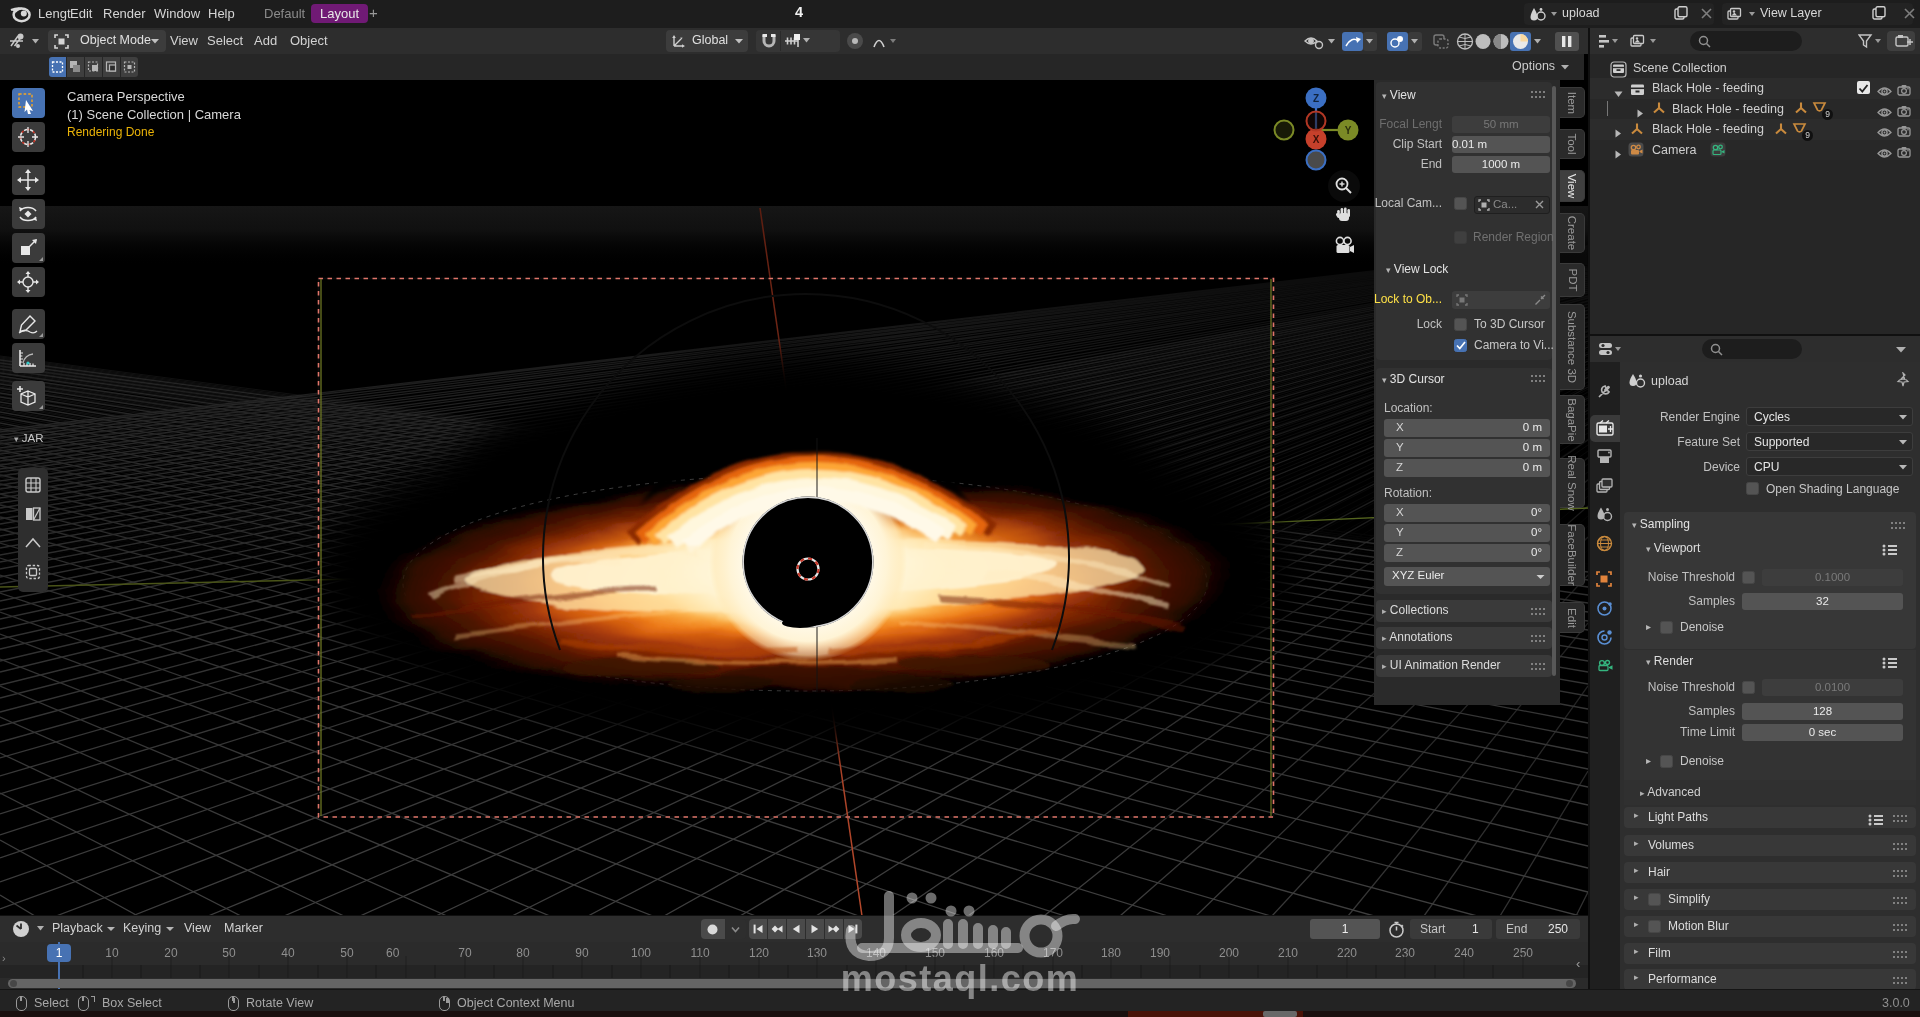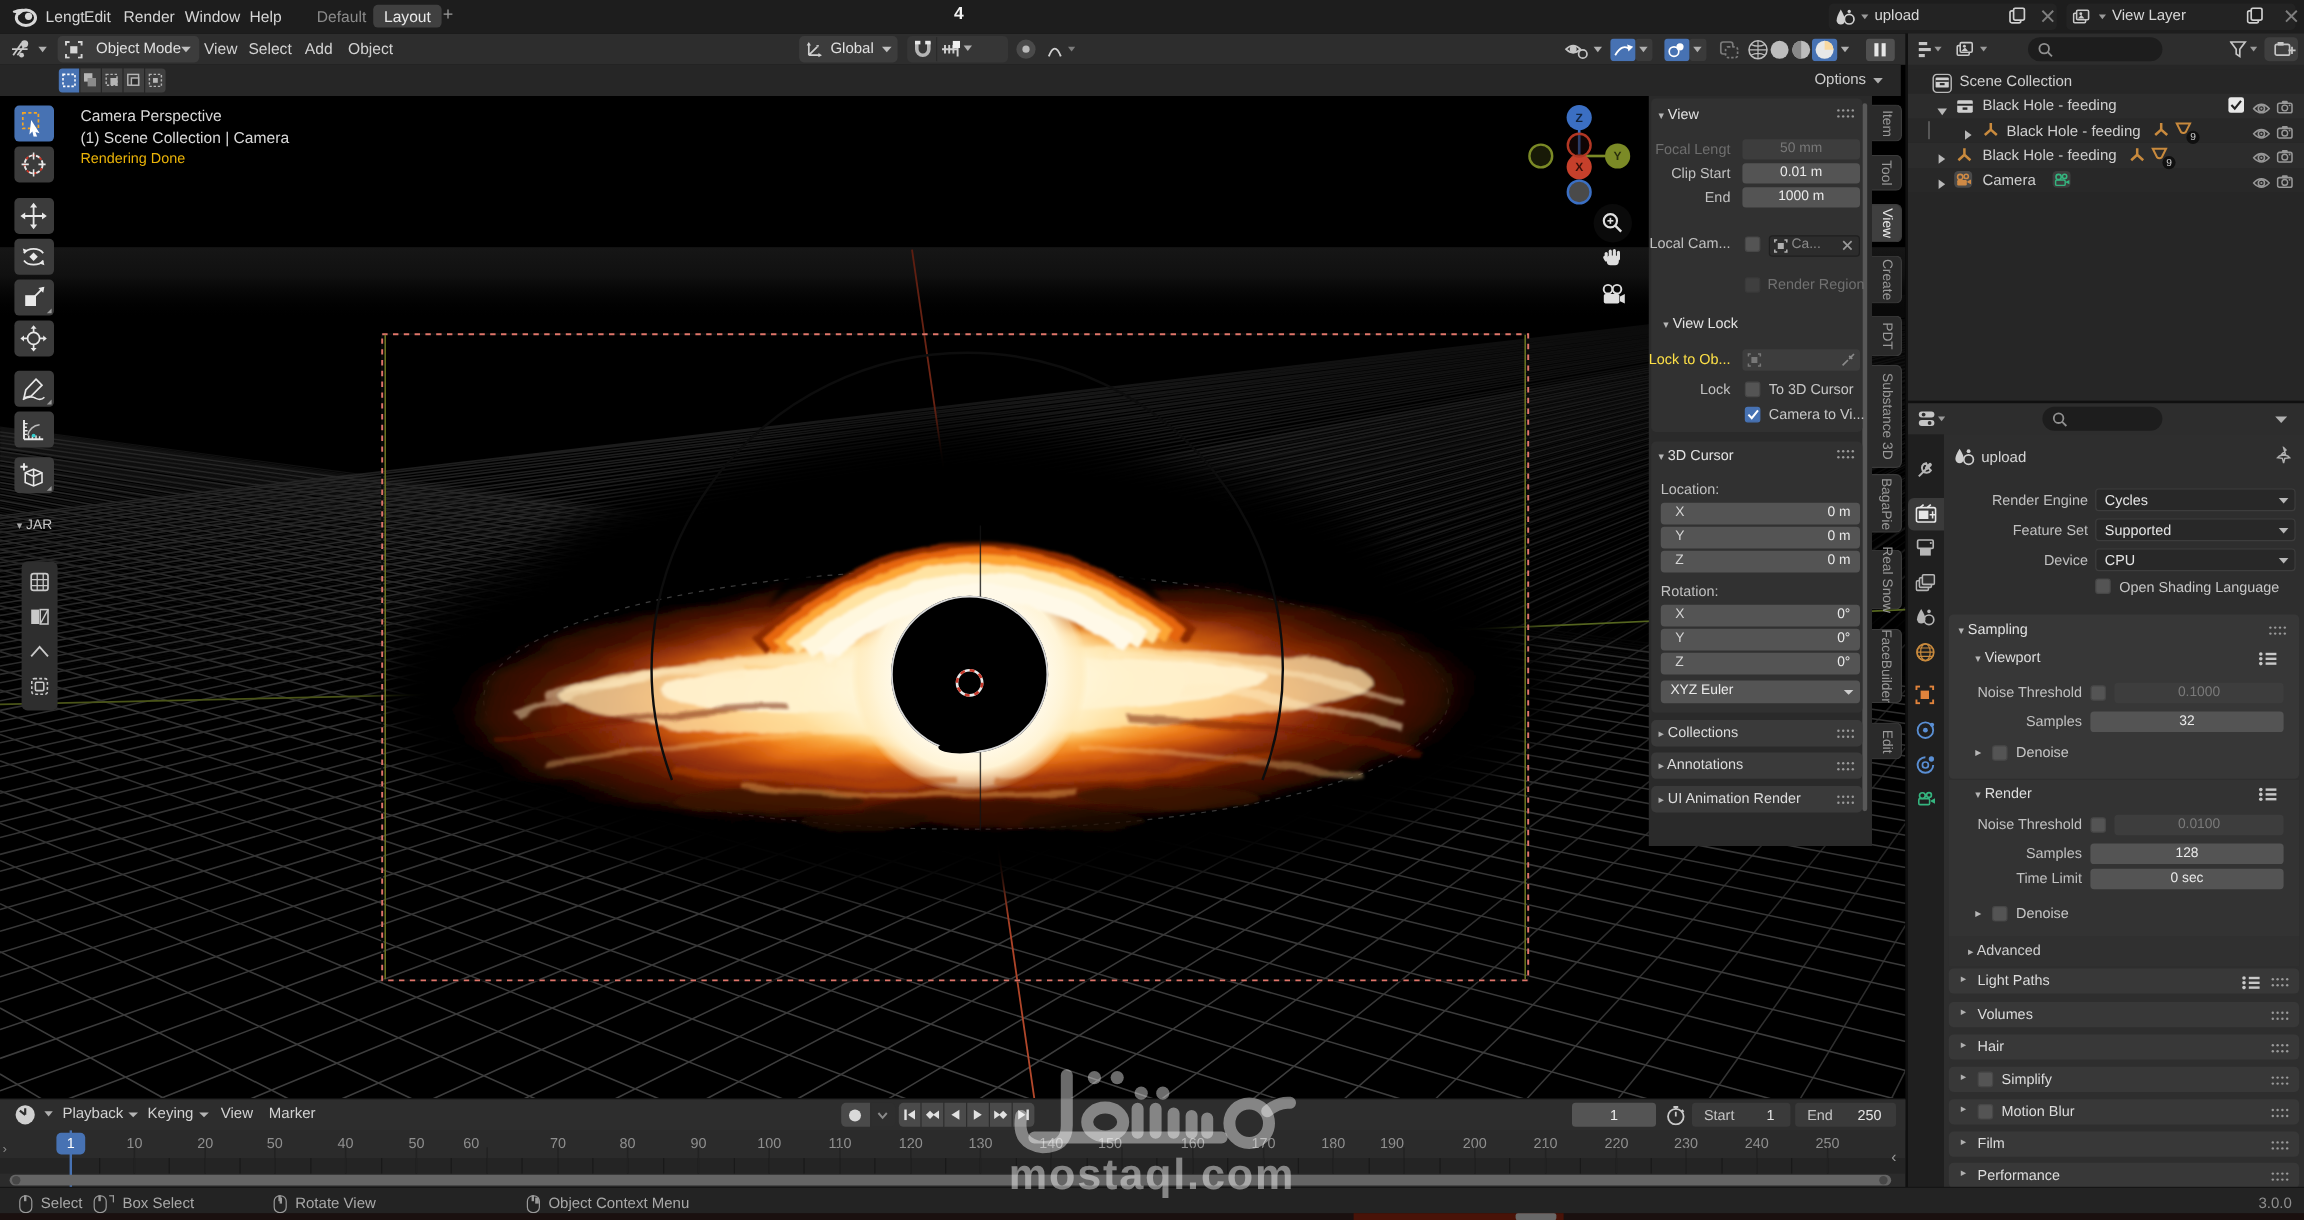--- a/index.html
+++ b/index.html
@@ -1,21 +1,21 @@
 <!DOCTYPE html>
 <html><head><meta charset="utf-8">
 <style>
 *{margin:0;padding:0;box-sizing:border-box}
 html,body{width:1920px;height:1017px;overflow:hidden;background:#161616;font-family:"Liberation Sans",sans-serif;-webkit-font-smoothing:antialiased}
 .abs{position:absolute}
 body{position:relative}
 #topbar{left:0;top:0;width:1920px;height:28px;background:#1d1d1d}
 #topbar .menu{position:absolute;color:#d5d5d5;font-size:13px;top:6px}
 .wstab{position:absolute;color:#8b8b8b;font-size:13px;top:4px;padding:2px 9px;border-radius:4px}
-.wstab.act{background:#404040;color:#e8e8e8}
+.wstab.act{background:#701a75;color:#e8e8e8}
 .pill{position:absolute;background:#3c3c3c;border-radius:4px;color:#d9d9d9;font-size:12.5px;display:flex;align-items:center;justify-content:center}
 .darkpill{position:absolute;background:#232323;border-radius:4px;color:#cfcfcf;font-size:12.5px;display:flex;align-items:center}
 #vp{left:0;top:28px;width:1588px;height:888px;background:#000}
 #vphdr{left:0;top:0;width:1588px;height:26px;background:#2d2d2d}
 #vptool{left:0;top:26px;width:1584px;height:26px;background:#262626}
 .htxt{position:absolute;color:#d2d2d2;font-size:13px;top:5px}
 .tbtn{position:absolute;left:12px;width:33px;height:30px;background:#3b3b3b;border-radius:4px}
 .tbtn.act{background:#4772b3}
 .chk{position:absolute;width:13px;height:13px;background:#545454;border-radius:2.5px;border:1px solid #474747}
 .chk.dim{background:#3f3f3f;border-color:#3a3a3a}
@@ -408,21 +408,21 @@
           <circle cx="14" cy="2" r="1"></circle>
           <circle cx="2" cy="7" r="1"></circle>
           <circle cx="6" cy="7" r="1"></circle>
           <circle cx="10" cy="7" r="1"></circle>
           <circle cx="14" cy="7" r="1"></circle>
         </g>
       </svg>
       <div class="abs" style="left:0px;top:37px;width:68px;text-align:right;color:#6e6e6e;font-size:12px;white-space:nowrap">Focal Lengt</div>
       <div class="abs" style="left:78px;top:36px;width:98px;height:17px;background:#3d3d3d;border-radius:3px;color:#787878;font-size:11.5px;text-align:center;line-height:17px">50 mm</div>
       <div class="abs" style="left:0px;top:57px;width:68px;text-align:right;color:#c0c0c0;font-size:12px;white-space:nowrap">Clip Start</div>
-      <div class="abs" style="left:78px;top:56px;width:98px;height:17px;background:#545454;border-radius:3px;color:#eaeaea;font-size:11.5px;text-align:center;line-height:17px">0.01 m</div>
+      <div class="abs" style="left:78px;top:56px;width:98px;height:17px;background:#545454;border-radius:3px;color:#eaeaea;font-size:11.5px;line-height:17px">0.01 m</div>
       <div class="abs" style="left:0px;top:77px;width:68px;text-align:right;color:#c0c0c0;font-size:12px;white-space:nowrap">End</div>
       <div class="abs" style="left:78px;top:76px;width:98px;height:17px;background:#545454;border-radius:3px;color:#eaeaea;font-size:11.5px;text-align:center;line-height:17px">1000 m</div>
       <div class="abs" style="left:0px;top:116px;width:68px;text-align:right;color:#c0c0c0;font-size:12px;white-space:nowrap">Local Cam...</div>
       <div class="chk" style="left:80px;top:117px"></div>
       <div class="abs" style="left:100px;top:116px;width:76px;height:18px;background:#2c2c2c;border-radius:3px;border:1px solid #1f1f1f"></div>
       <svg class="abs" style="left:104px;top:119px" width="12" height="12" viewBox="0 0 12 12">
         <path d="M1 3 V1 H3 M9 1 H11 V3 M11 9 V11 H9 M3 11 H1 V9" stroke="#b0b0b0" stroke-width="1.3" fill="none"></path>
         <rect x="3.5" y="3.5" width="5" height="5" fill="#b0b0b0"></rect>
       </svg>
       <div class="abs" style="left:119px;top:118px;color:#8a8a8a;font-size:11.5px">Ca...</div>
@@ -1177,21 +1177,21 @@
     <div class="abs" style="left:327px;top:30px;width:40px;text-align:center;color:#8f8f8f;font-size:12px">50</div>
     <div class="abs" style="left:386px;top:30px;width:40px;text-align:left;color:#8f8f8f;font-size:12px">60</div>
     <div class="abs" style="left:445px;top:30px;width:40px;text-align:center;color:#8f8f8f;font-size:12px">70</div>
     <div class="abs" style="left:503px;top:30px;width:40px;text-align:center;color:#8f8f8f;font-size:12px">80</div>
     <div class="abs" style="left:562px;top:30px;width:40px;text-align:center;color:#8f8f8f;font-size:12px">90</div>
     <div class="abs" style="left:621px;top:30px;width:40px;text-align:center;color:#8f8f8f;font-size:12px">100</div>
     <div class="abs" style="left:680px;top:30px;width:40px;text-align:center;color:#8f8f8f;font-size:12px">110</div>
     <div class="abs" style="left:739px;top:30px;width:40px;text-align:center;color:#8f8f8f;font-size:12px">120</div>
     <div class="abs" style="left:797px;top:30px;width:40px;text-align:center;color:#8f8f8f;font-size:12px">130</div>
     <div class="abs" style="left:856px;top:30px;width:40px;text-align:center;color:#8f8f8f;font-size:12px">140</div>
-    <div class="abs" style="left:915px;top:30px;width:40px;text-align:left;color:#8f8f8f;font-size:12px">150</div>
+    <div class="abs" style="left:915px;top:30px;width:40px;text-align:center;color:#8f8f8f;font-size:12px">150</div>
     <div class="abs" style="left:974px;top:30px;width:40px;text-align:center;color:#8f8f8f;font-size:12px">160</div>
     <div class="abs" style="left:1033px;top:30px;width:40px;text-align:center;color:#8f8f8f;font-size:12px">170</div>
     <div class="abs" style="left:1091px;top:30px;width:40px;text-align:center;color:#8f8f8f;font-size:12px">180</div>
     <div class="abs" style="left:1150px;top:30px;width:40px;color:#8f8f8f;font-size:12px">190</div>
     <div class="abs" style="left:1209px;top:30px;width:40px;text-align:center;color:#8f8f8f;font-size:12px">200</div>
     <div class="abs" style="left:1268px;top:30px;width:40px;text-align:center;color:#8f8f8f;font-size:12px">210</div>
     <div class="abs" style="left:1327px;top:30px;width:40px;text-align:center;color:#8f8f8f;font-size:12px">220</div>
     <div class="abs" style="left:1385px;top:30px;width:40px;text-align:center;color:#8f8f8f;font-size:12px">230</div>
     <div class="abs" style="left:1444px;top:30px;width:40px;text-align:center;color:#8f8f8f;font-size:12px">240</div>
     <div class="abs" style="left:1503px;top:30px;width:40px;text-align:center;color:#8f8f8f;font-size:12px">250</div>

